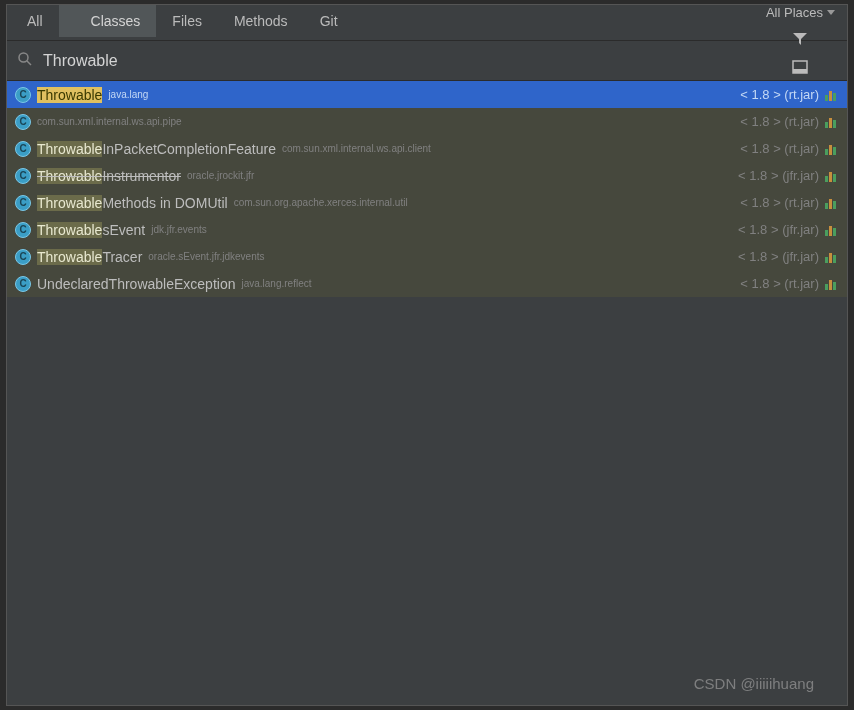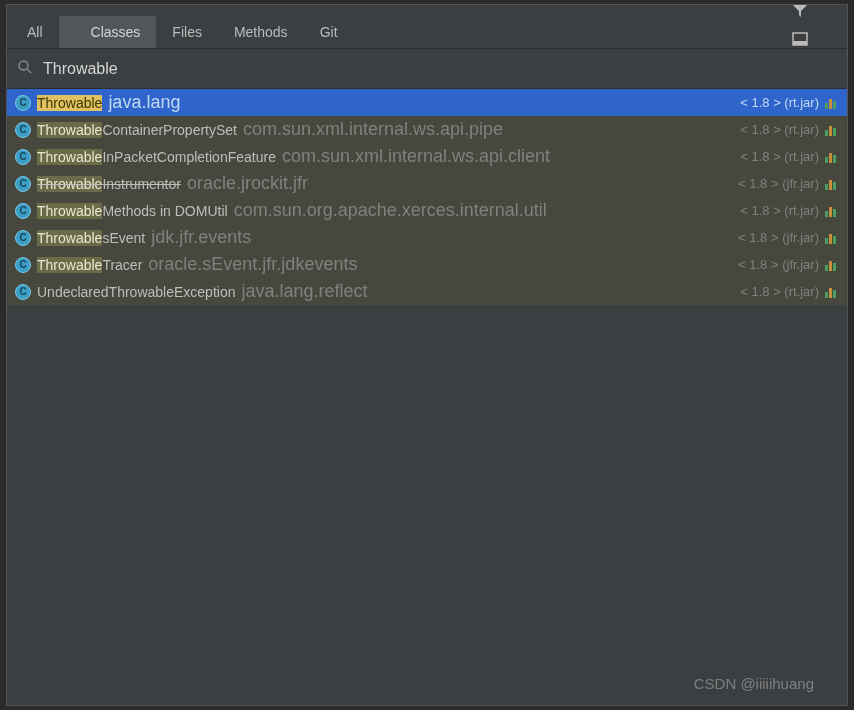--- a/index.html
+++ b/index.html
@@ -15,22 +15,22 @@
     .window {
       position: absolute;
       top: 4px; left: 6px; right: 6px; bottom: 4px;
       background: #3c3f41;
       border: 1px solid #555;
       display: flex;
       flex-direction: column;
     }
     .tabs {
       display: flex;
-      align-items: flex-end;
-      height: 44px;
+      align-items: flex-start;
+      height: 36px;
       border-bottom: 1px solid #2b2b2b;
       padding: 0 4px;
     }
     .tab {
       padding: 8px 16px;
       color: #bbbbbb;
       cursor: pointer;
       font-size: 14px;
     }
     .tab.active {
@@ -104,21 +104,21 @@
     .class-icon::after {
       content: "C";
       color: #1a4556;
       font-size: 10px;
       font-weight: bold;
     }
     .name { color: #bdbdbd; white-space: nowrap; }
     .name.sel { color: #fff; }
     .name .hl { background: #6b6b4a; color: #e8e8d0; }
     .name.sel .hl { background: #e0c060; color: #3a3a00; }
-    .pkg { color: #808080; font-size: 18px; white-space: nowrap; }
+    .pkg { color: #808080; font-size: 10px; white-space: nowrap; }
     .pkg.sel { color: #c3d8f5; }
     .strike { text-decoration: line-through; }
     .spacer { flex: 1; }
     .meta { color: #808080; font-size: 13px; white-space: nowrap; }
     .meta.sel { color: #c3d8f5; }
     .lib-icon {
       width: 14px; height: 14px;
       flex-shrink: 0;
       display: flex; align-items: flex-end; gap: 1px;
       padding-bottom: 1px;
@@ -182,21 +182,20 @@
         <span class="spacer"></span>
         <span class="meta sel">&lt; 1.8 &gt; (rt.jar)</span>
         <span class="lib-icon">
           <span></span>
           <span></span>
           <span></span>
         </span>
       </div>
       <div class="row">
         <span class="class-icon"></span>
-        <span class="name"><span class="hl">Throwable</span>ContainerPropertySet</span>
         <span class="pkg"> com.sun.xml.internal.ws.api.pipe</span>
         <span class="spacer"></span>
         <span class="meta">&lt; 1.8 &gt; (rt.jar)</span>
         <span class="lib-icon">
           <span></span>
           <span></span>
           <span></span>
         </span>
       </div>
       <div class="row">

